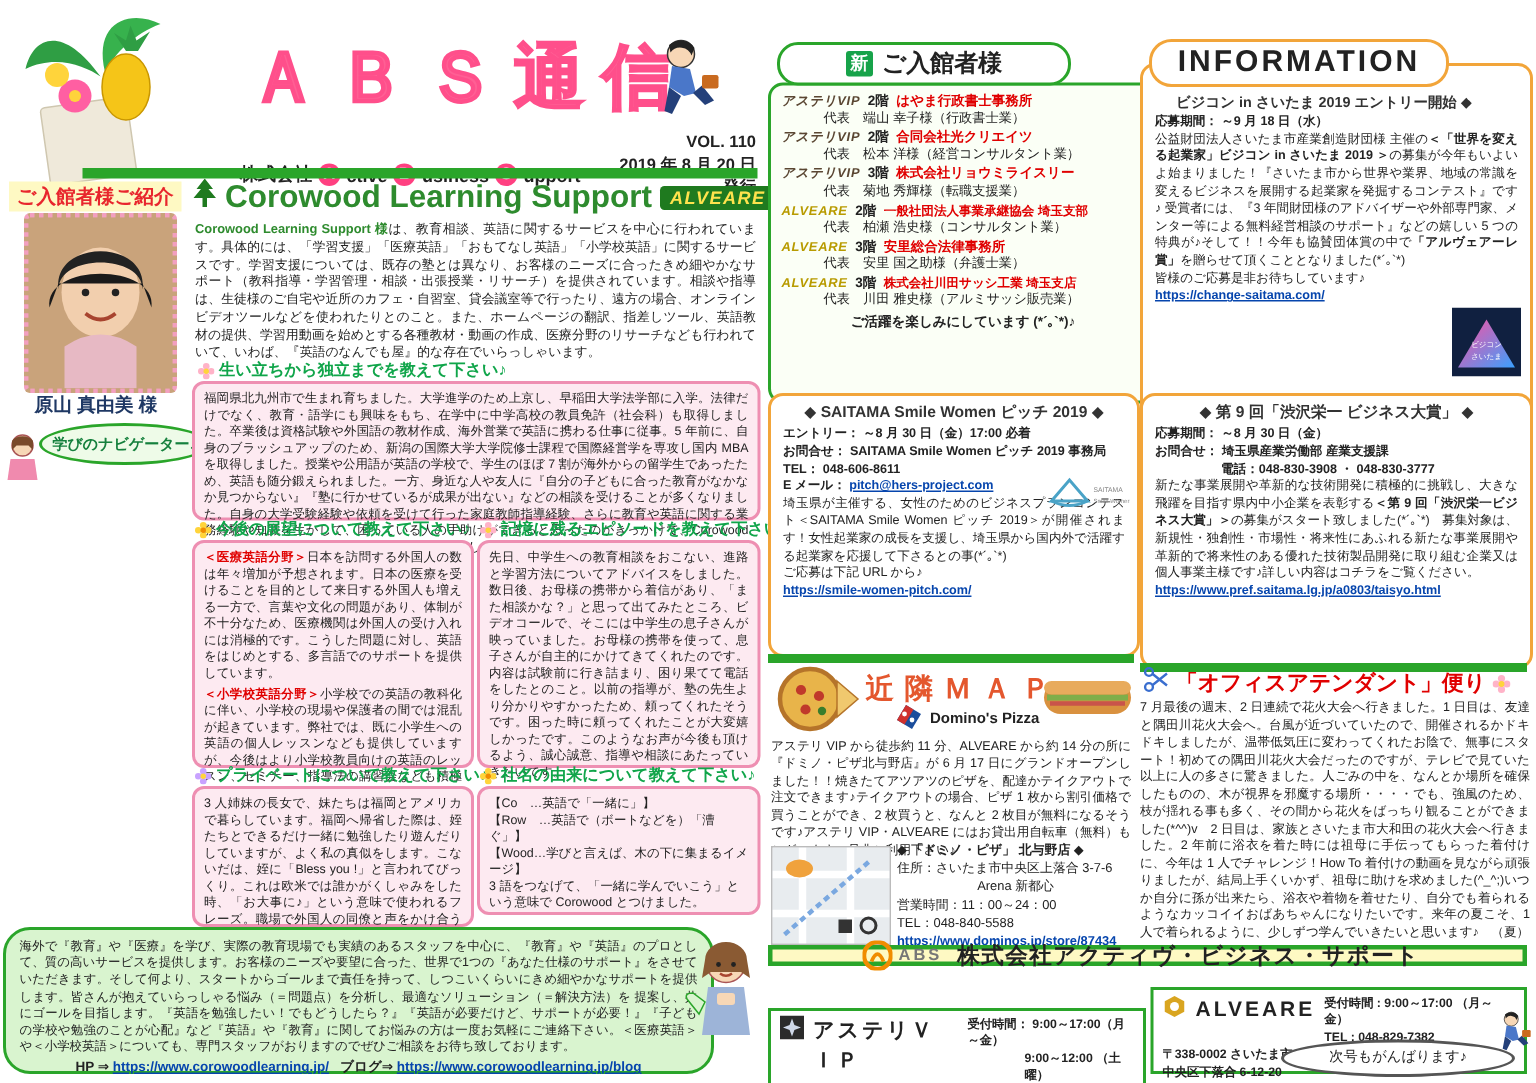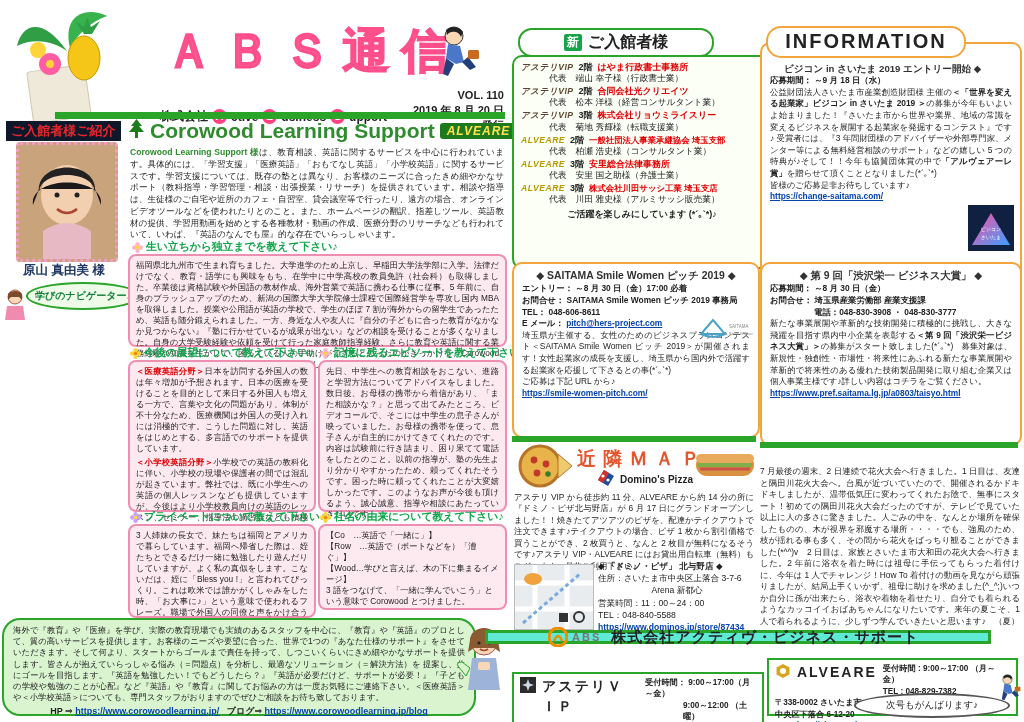--- a/index.html
+++ b/index.html
@@ -13,21 +13,21 @@
   .b{font-weight:bold;}
   
   #main-title{left:138px;top:20px;width:350px;text-align:center;font-size:47px;font-weight:bold;
               color:#ff5f94;letter-spacing:12px;-webkit-text-stroke:1.5px #ff4f8b;}
   #sub-row{left:160px;top:92px;font-size:12px;font-weight:bold;display:flex;align-items:center;gap:4px;margin-top:16px;}
   .circ{display:inline-block;width:15px;height:15px;border-radius:50%;background:#ff4081;color:#fff;
         font-size:11px;line-height:15px;text-align:center;font-weight:bold;}
   #vol-block{left:408px;top:88px;width:96px;text-align:right;font-size:11px;font-weight:bold;line-height:1.35;}
   #green-bar-header{left:55px;top:112px;width:450px;height:7px;background:#2aa52a;}
   
-  #intro-label{left:6px;top:121px;font-size:13px;font-weight:bold;color:#e8262d;background:#0f172a;padding:1px 5px;}
+  #intro-label{left:6px;top:121px;font-size:13px;font-weight:bold;color:#e8262d;background:#fef9c3;padding:1px 5px;}
   #photo-frame{left:16px;top:142px;width:96px;height:114px;border:3px dotted #f2a0c0;border-radius:4px;overflow:hidden;background:#c9a37b;}
   #person-name{left:4px;top:262px;width:120px;text-align:center;color:#1f3864;font-weight:bold;font-size:12.5px;}
   #tagline-bubble{left:26px;top:282px;border:2px solid #2aa52a;border-radius:50%;padding:5px 7px;
                   font-size:10px;color:#15803d;font-weight:bold;background:#eefbe8;}
   
   #art-title-row{left:128px;top:119px;display:flex;align-items:center;gap:5px;}
   #art-title{font-size:21px;font-weight:bold;color:#2e8b2e;}
   #alveare-badge{background:#1f7a1f;color:#ffe34d;font-style:italic;font-weight:bold;font-size:12px;
                  padding:1px 7px;border-radius:3px;letter-spacing:1px;}
   #art-intro{left:130px;top:147px;width:374px;font-size:8.6px;line-height:1.37;}
@@ -71,21 +71,21 @@
   #dominos-logo-row{left:596px;top:468px;display:flex;gap:4px;align-items:center;}
   #dominos-name{font-weight:bold;font-size:10px;line-height:1.05;}
   #map-body{left:514px;top:492px;width:240px;font-size:8.4px;line-height:1.36;}
   #map-thumb{left:514px;top:564px;width:78px;height:64px;border:1px solid #bbb;background:#eceff1;}
   #store-info{left:598px;top:560px;width:158px;font-size:8.6px;line-height:1.42;}
   
   #att-header{left:762px;top:444px;display:flex;align-items:center;gap:4px;}
   #att-title{color:#e00000;font-weight:bold;font-size:14.5px;}
   #att-body{left:760px;top:466px;width:260px;font-size:8.4px;line-height:1.37;}
   
-  #foot-top{left:485px;top:630px;width:506px;height:14px;border:3px solid #2aa52a;background:#5eead4;
+  #foot-top{left:512px;top:630px;width:506px;height:14px;border:3px solid #2aa52a;background:#fef9c3;
             display:flex;align-items:center;gap:10px;padding-left:60px;box-sizing:border-box;}
   #foot-company{font-size:15px;font-weight:bold;letter-spacing:1px;}
   .fbox{position:absolute;border:2px solid #2aa52a;background:#fff;padding:3px 6px;box-sizing:border-box;
         font-size:8.2px;line-height:1.4;}
   #foot-left{left:512px;top:672px;width:252px;height:58px;}
   #foot-right{left:767px;top:658px;width:251px;height:58px;}
   .fname{font-size:14px;font-weight:bold;letter-spacing:2px;}
   .fcols{display:flex;gap:8px;}
   #next-bubble{left:854px;top:693px;width:152px;height:21px;border:2px solid #555;border-radius:50%;
                background:#fff;text-align:center;font-size:9.5px;line-height:19px;z-index:3;}
@@ -420,20 +420,37 @@
   </div>
   <div id="store-info" class="abs">
     <div class="b">◆ 「ドミノ・ピザ」 北与野店 ◆</div>
     <div>住所：さいたま市中央区上落合 3-7-6</div>
     <div style="text-align:center">Arena 新都心</div>
     <div>営業時間：11：00～24：00</div>
     <div>TEL：048-840-5588</div>
     <div><span class="link">https://www.dominos.jp/store/87434</span></div>
   </div>
 
+  <div id="att-header" class="abs">
+    <span>
+      <svg width="18" height="18" viewBox="0 0 18 18">
+        <circle cx="4" cy="4" r="2.6" fill="none" stroke="#3a6ecf" stroke-width="1.6"></circle>
+        <circle cx="4" cy="14" r="2.6" fill="none" stroke="#3a6ecf" stroke-width="1.6"></circle>
+        <path d="M6 5 L16 13 M6 13 L16 5" stroke="#3a6ecf" stroke-width="1.6"></path>
+      </svg>
+    </span>
+    <span id="att-title">「オフィスアテンダント」便り</span>
+    <svg width="12" height="12" viewBox="0 0 11 11">
+        <circle cx="5.5" cy="2.2" r="2.2" fill="#ffb3c8"></circle>
+        <circle cx="2.2" cy="5.5" r="2.2" fill="#ffb3c8"></circle>
+        <circle cx="8.8" cy="5.5" r="2.2" fill="#ffb3c8"></circle>
+        <circle cx="5.5" cy="8.8" r="2.2" fill="#ffb3c8"></circle>
+        <circle cx="5.5" cy="5.5" r="1.8" fill="#ffd43b"></circle>
+      </svg>
+  </div>
   <div id="att-body" class="abs jus">7 月最後の週末、2 日連続で花火大会へ行きました。1 日目は、友達と隅田川花火大会へ。台風が近づいていたので、開催されるかドキドキしましたが、温帯低気圧に変わってくれたお陰で、無事にスタート！初めての隅田川花火大会だったのですが、テレビで見ていた以上に人の多さに驚きました。人ごみの中を、なんとか場所を確保したものの、木が視界を邪魔する場所・・・・でも、強風のため、枝が揺れる事も多く、その間から花火をばっちり観ることができました(*^^)v　2 日目は、家族とさいたま市大和田の花火大会へ行きました。2 年前に浴衣を着た時には祖母に手伝ってもらった着付けに、今年は 1 人でチャレンジ！How To 着付けの動画を見ながら頑張りましたが、結局上手くいかず、祖母に助けを求めました(^_^;)いつか自分に孫が出来たら、浴衣や着物を着せたり、自分でも着られるようなカッコイイおばあちゃんになりたいです。来年の夏こそ、1 人で着られるように、少しずつ学んでいきたいと思います♪　（夏）</div>
 
   <div id="foot-top" class="abs">
     <span style="display:flex;align-items:center;gap:4px;">
       <svg width="20" height="20" viewBox="0 0 20 20">
           <circle cx="10" cy="10" r="9" fill="none" stroke="#f08c00" stroke-width="3"></circle>
           <path d="M6 14 q4 -10 8 0" fill="none" stroke="#f08c00" stroke-width="2.5"></path>
         </svg>
       <span class="abs-logo-txt">ABS</span>
     </span>

